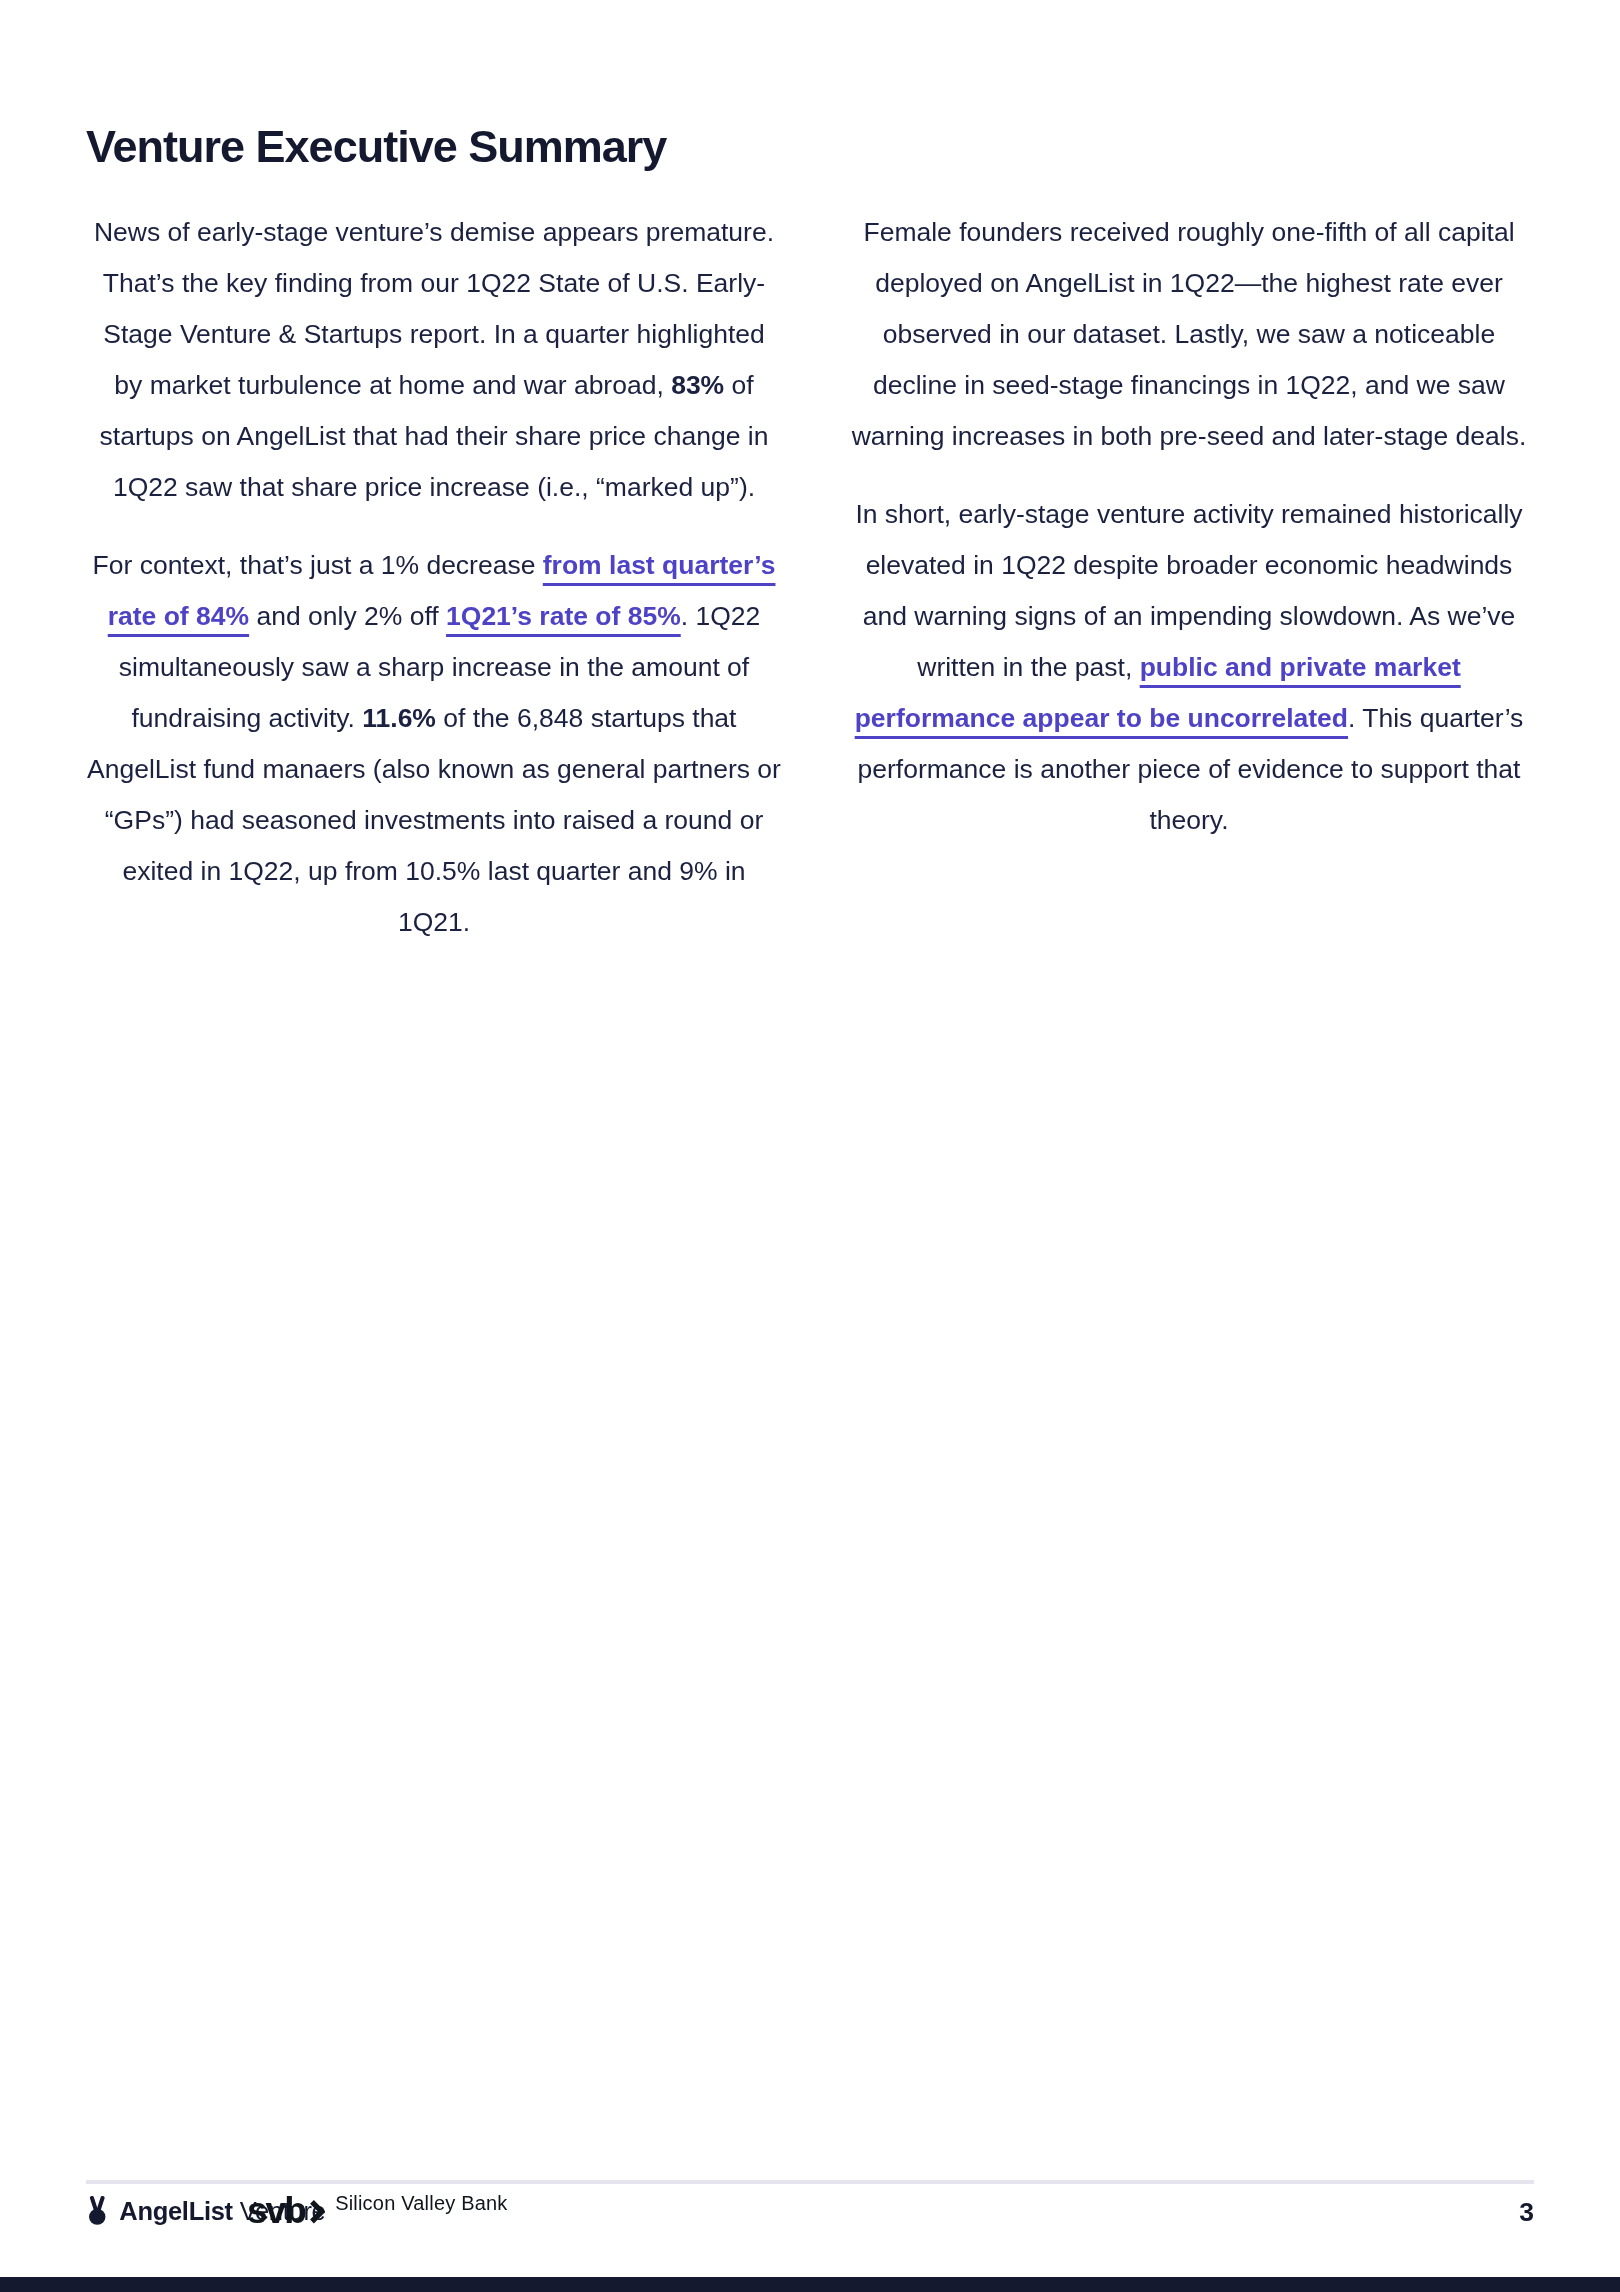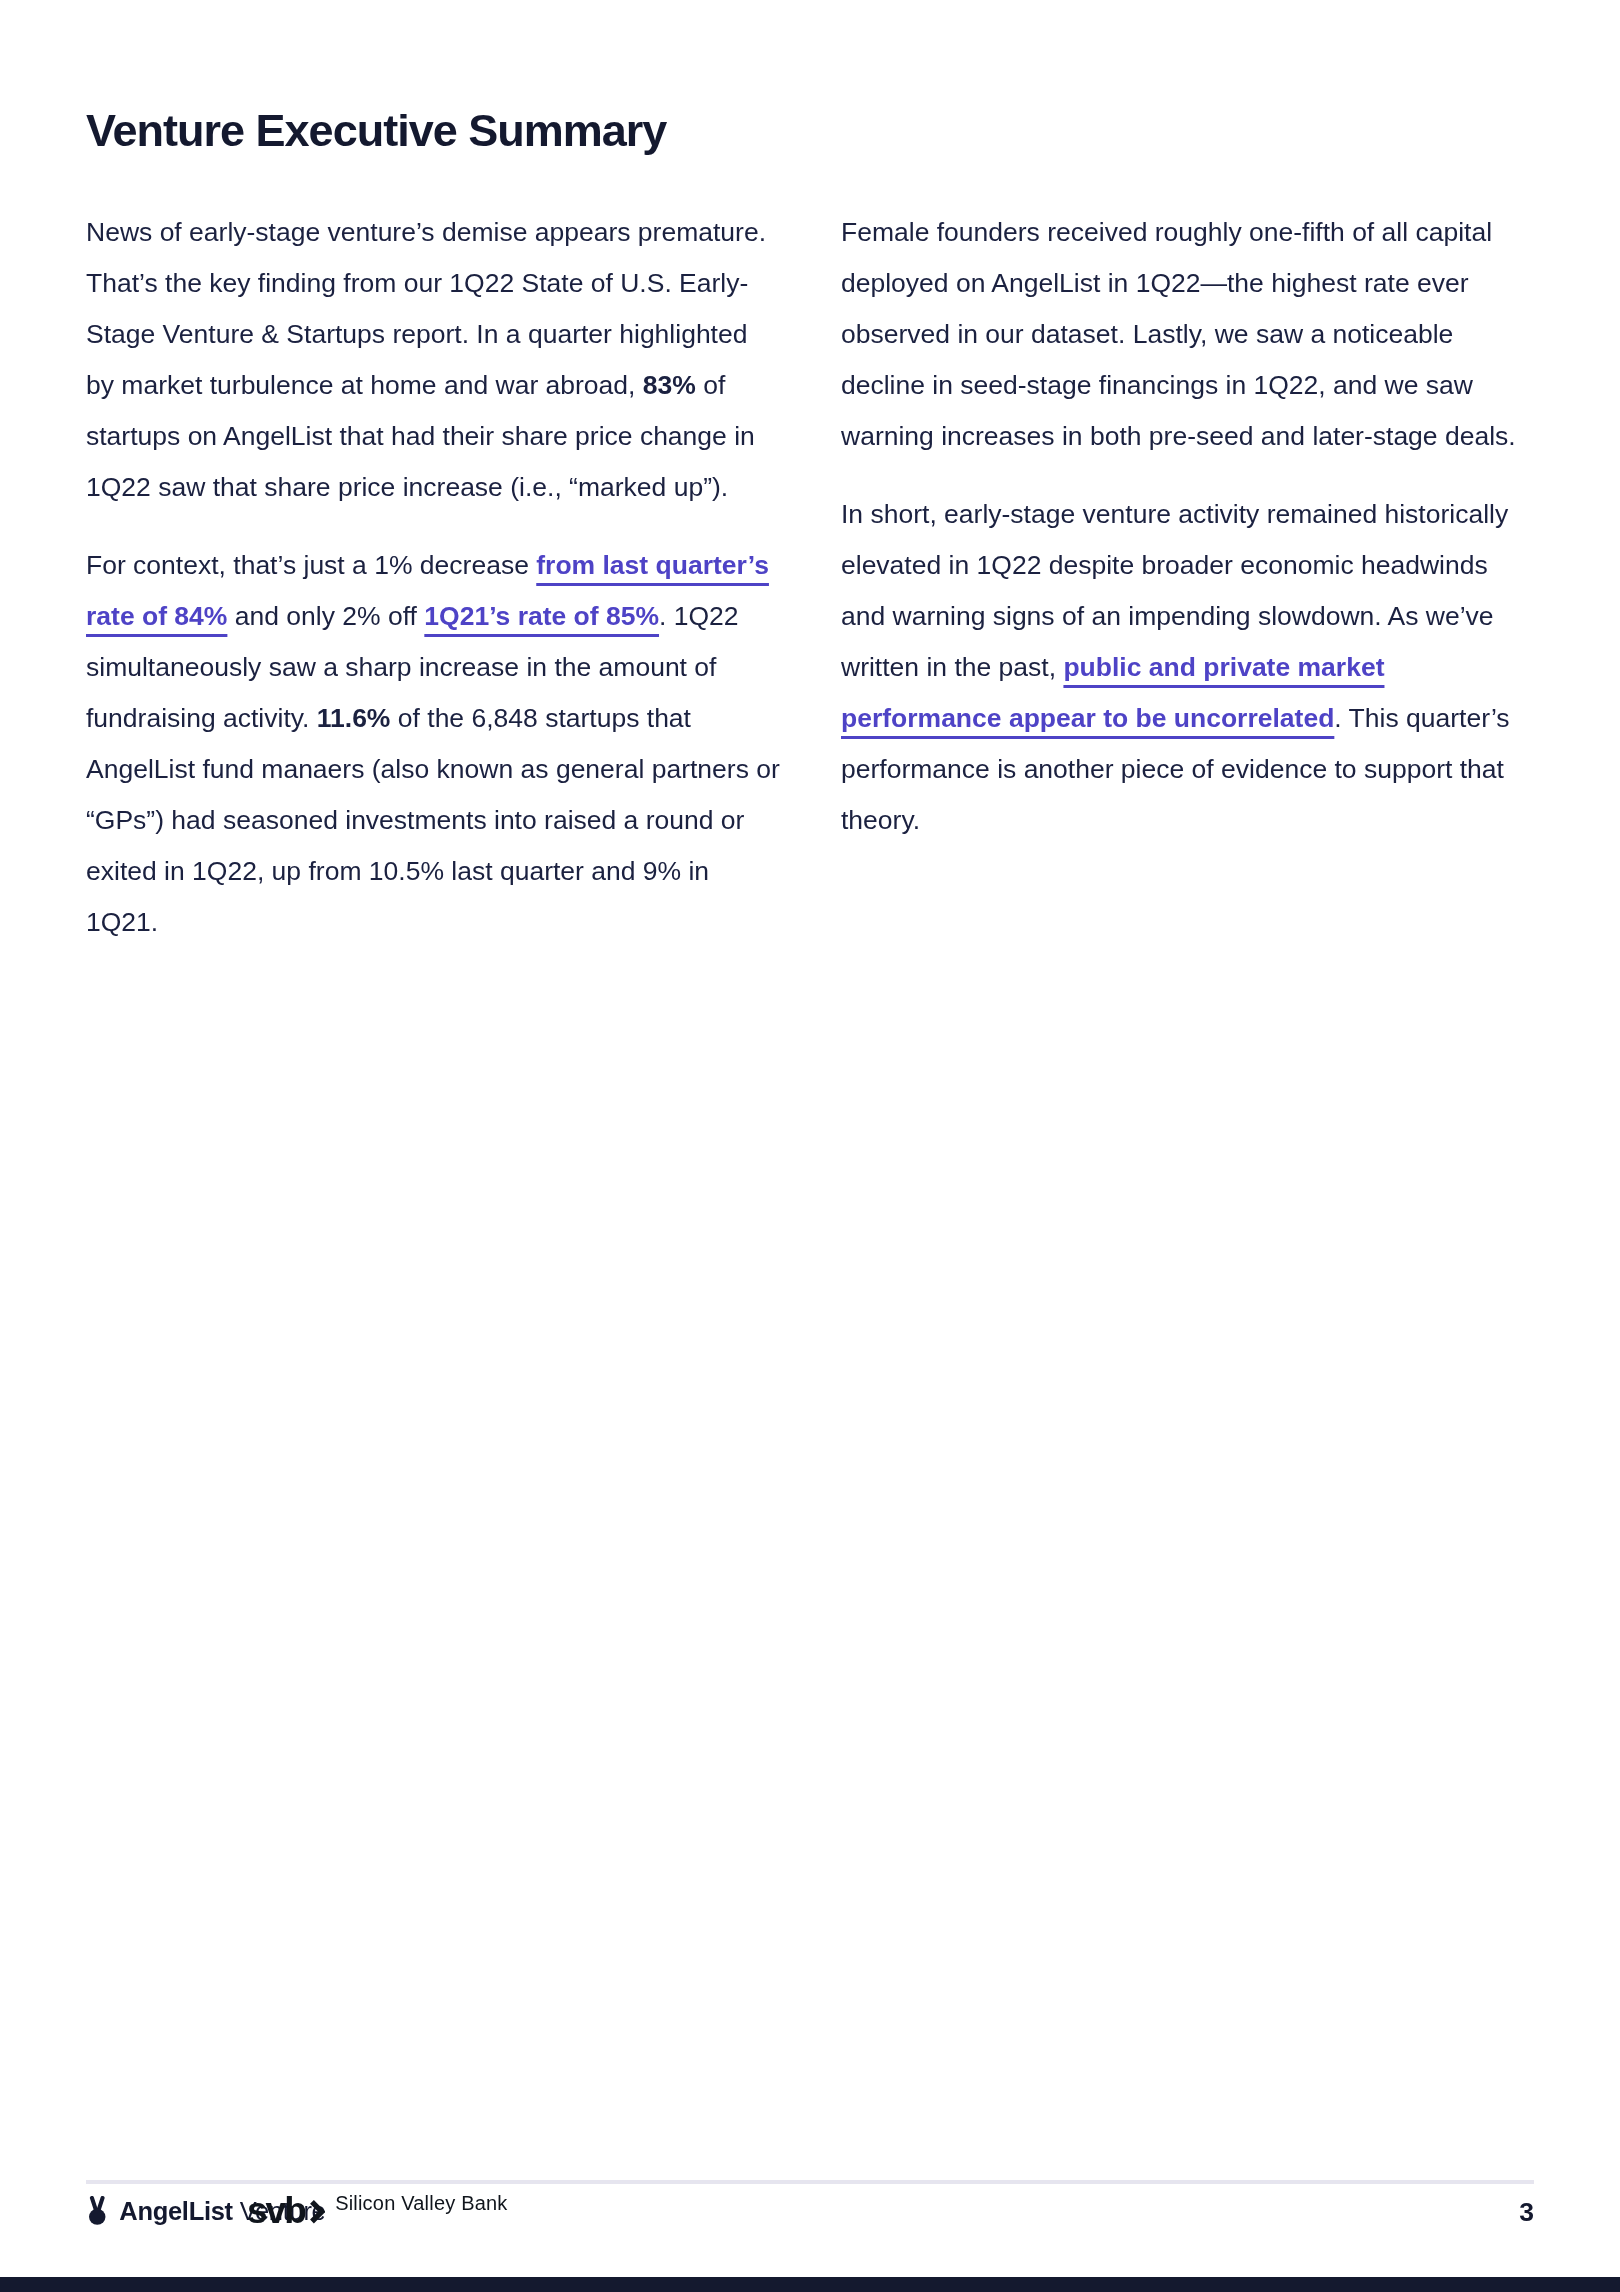--- a/index.html
+++ b/index.html
@@ -7,36 +7,36 @@
     position:relative;
     width:1620px;
     height:2293px;
     background:#ffffff;
     font-family:"Liberation Sans", sans-serif;
     overflow:hidden;
   }
   .page-title{
     position:absolute;
     left:86px;
-    top:78px;
+    top:94px;
     font-size:45px;
     line-height:1;
     font-weight:800;
     letter-spacing:-1px;
     color:var(--title,#14192f);
   }
   .columns{
     position:absolute;
     left:86px;
     top:207px;
     width:1451px;
     display:flex;
     gap:59px;
   }
-  .col{width:696px;}
+  .col{width:696px;text-align:center;}
   .para{
     margin:0 0 27.4px 0;
     font-size:26.5px;
     line-height:51px;
     color:var(--ink,#1b2140);
   }
   .bold{font-weight:700;}
   .link{
     color:var(--link,#4e43c6);
     font-weight:700;

